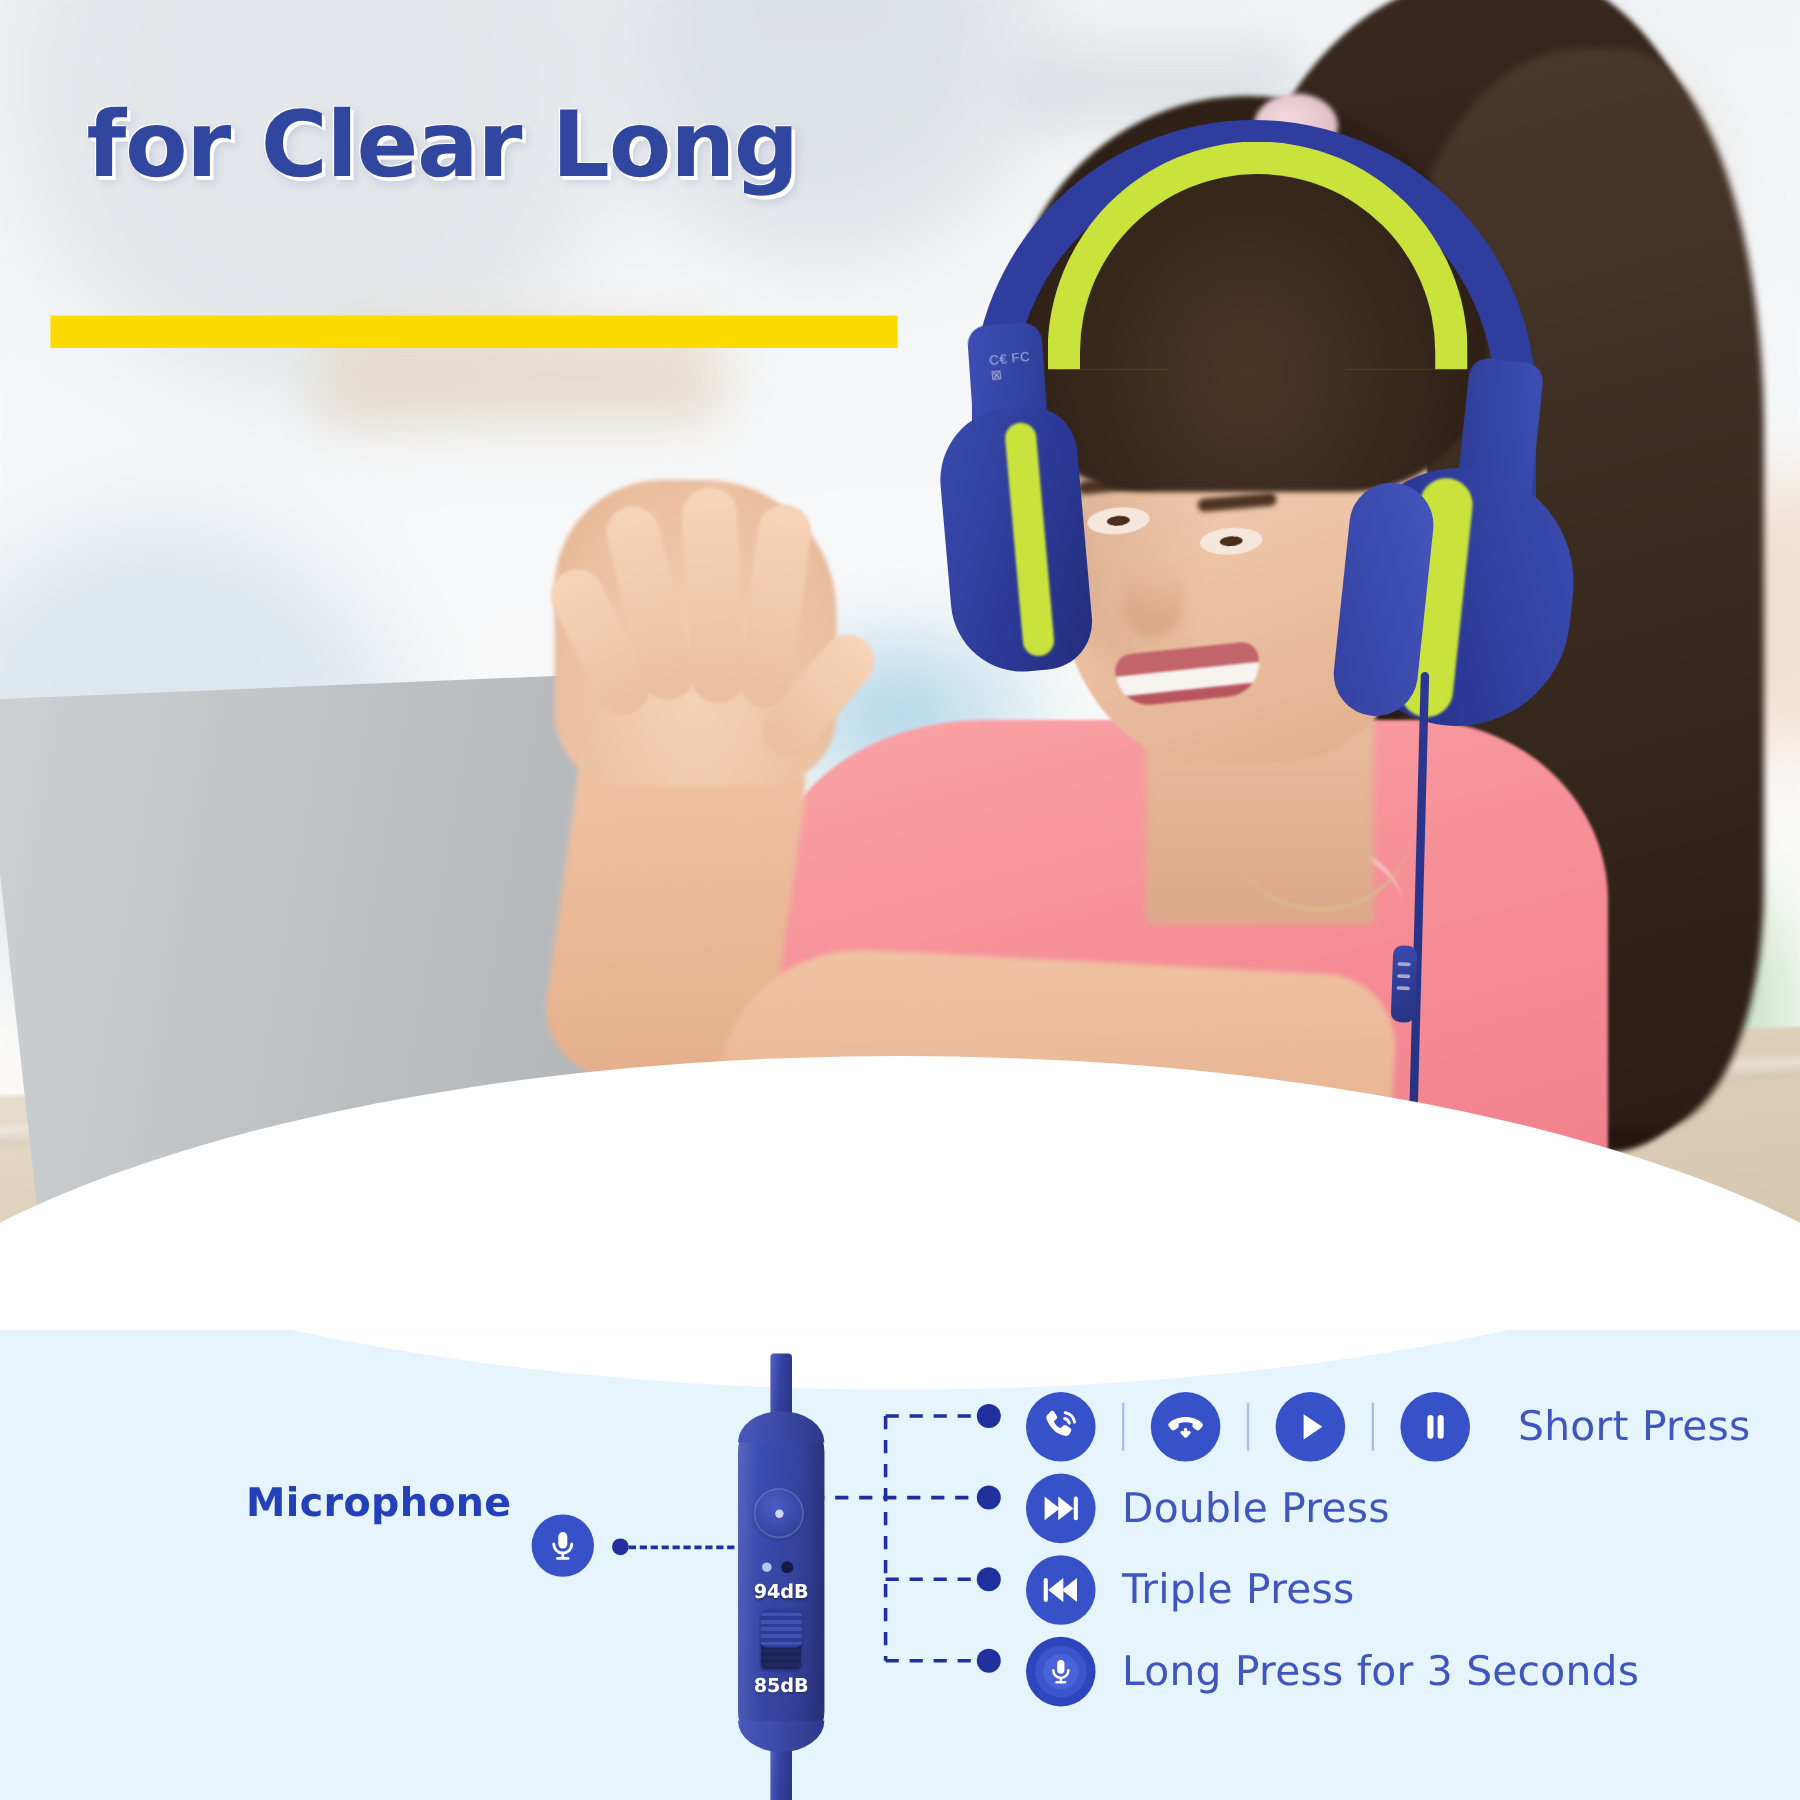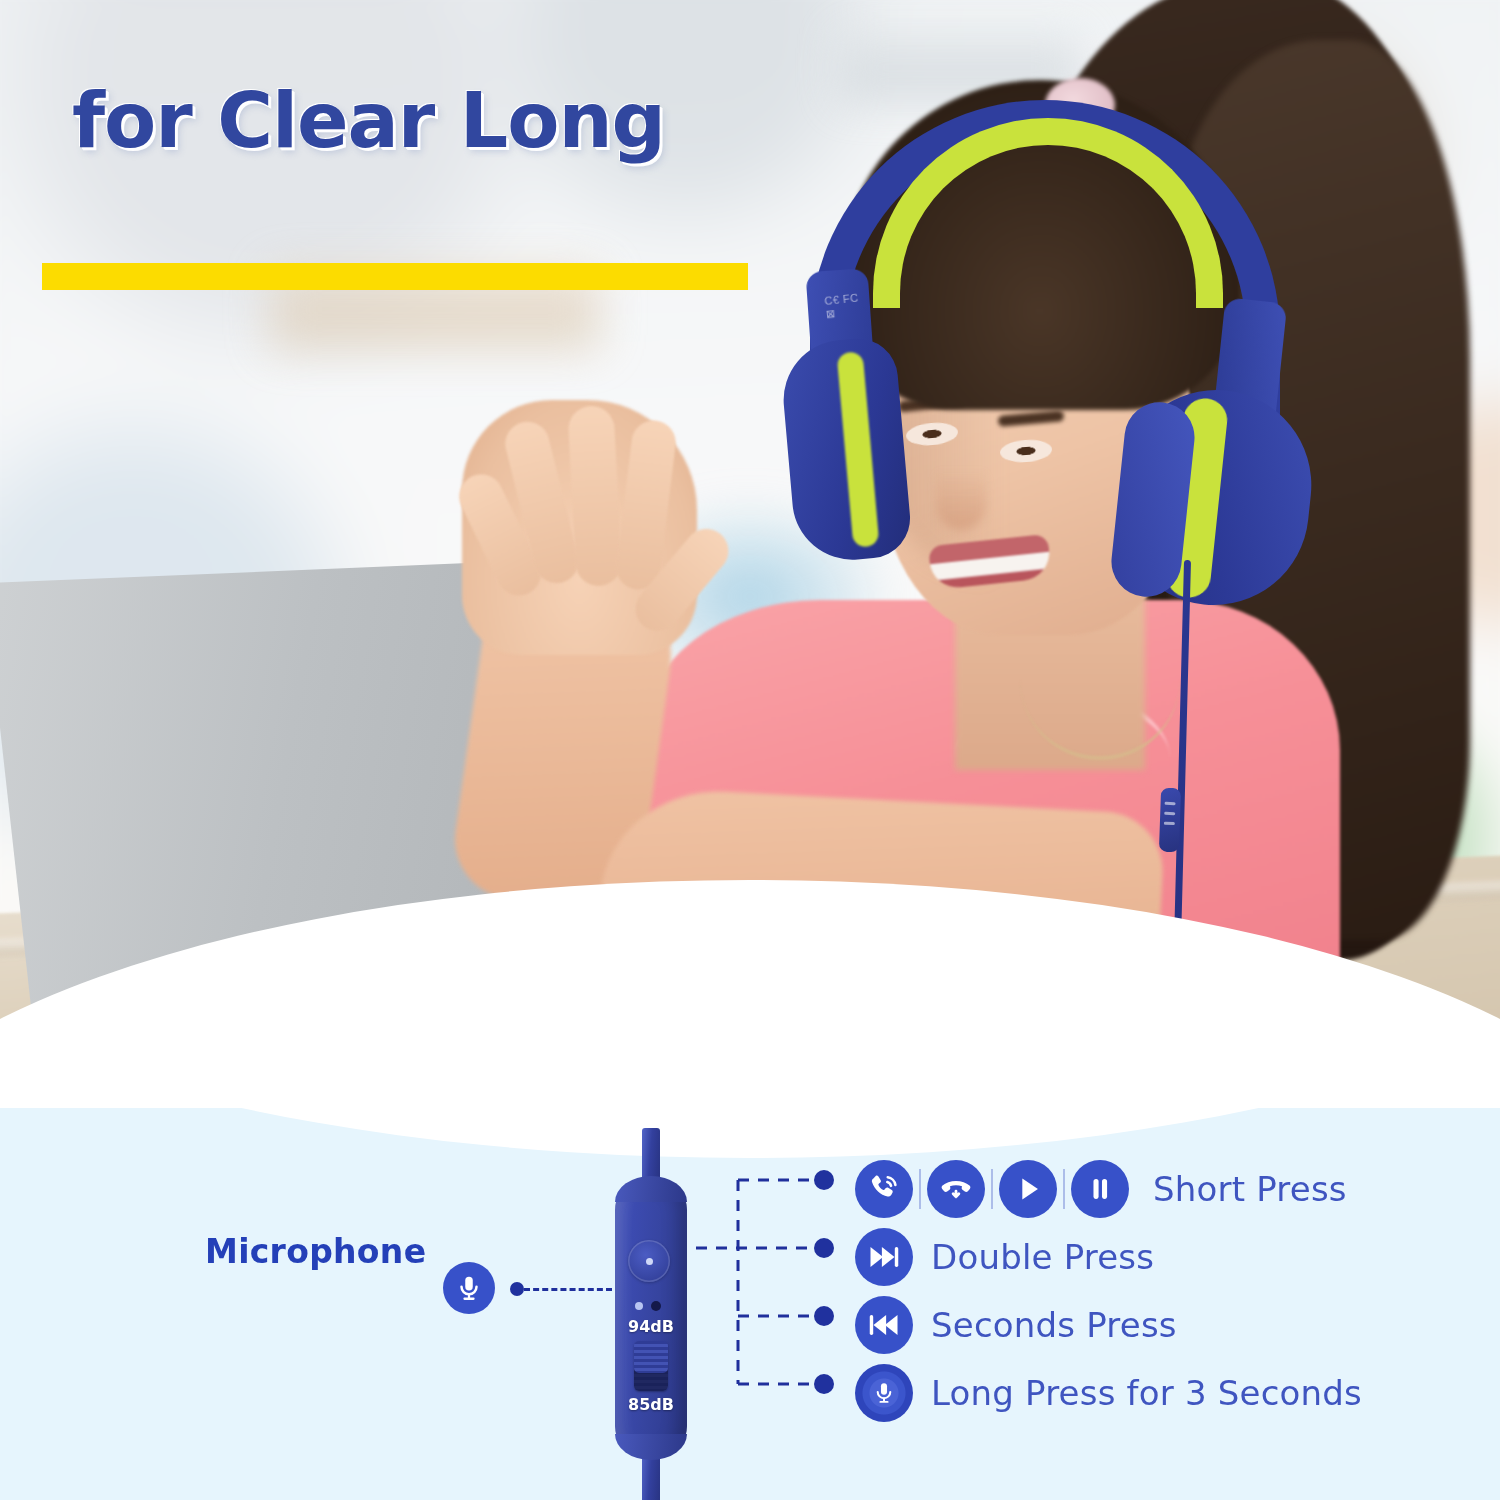--- a/index.html
+++ b/index.html
@@ -455,21 +455,21 @@
     position: absolute; left: 524px; top: 1288px;
     width: 88px; height: 0; z-index: 13;
     border-top: 3px dashed #1f2f9c;
   }
 
   
   .connectors { position: absolute; left: 0; top: 1108px; width: 1500px; height: 392px; z-index: 13; }
 
   .icon-row {
     position: absolute; left: 855px; z-index: 14;
-    display: flex; align-items: center; gap: 6px; text-align: right;
+    display: flex; align-items: center; gap: 22px; text-align: right;
   }
   .row1 { top: 1160px; }
   .row2 { top: 1228px; }
   .row3 { top: 1296px; }
   .row4 { top: 1364px; }
 
   .cicon {
     width: 58px; height: 58px; border-radius: 50%;
     background: #3751c9;
     display: flex; align-items: center; justify-content: center;
@@ -477,21 +477,21 @@
   }
   .cicon.voice {
     background: radial-gradient(circle at 50% 50%, #4a63d6 0 14px, #3b55cc 15px 21px, #2e45bb 22px 29px);
   }
   .divider-v {
     width: 2px; height: 40px; background: rgba(62,85,195,.35); flex: 0 0 auto;
   }
   .row-label {
     font-family: "DejaVu Sans", sans-serif;
     font-size: 34px; color: #3f55c0; letter-spacing: .2px;
-    white-space: nowrap; margin-left: 12px;
+    white-space: nowrap; 
   }
   .row1 .row-label { margin-left: 18px; }
 
   svg { display: block; }
 </style>
 </head>
 <body>
 
 <div id="page">
 
@@ -654,21 +654,21 @@
   </div>
 
   <div class="icon-row row3">
     <div class="cicon">
       <svg width="36" height="36" viewBox="0 0 24 24">
         <path d="M21 5.4 12.6 12 21 18.6z" fill="#ffffff"></path>
         <path d="M13.4 5.4 5 12l8.4 6.6z" fill="#ffffff"></path>
         <rect x="2.5" y="5.4" width="2.3" height="13.2" rx="1.1" fill="#ffffff"></rect>
       </svg>
     </div>
-    <div class="row-label">Seconds Press</div>
+    <div class="row-label">Triple Press</div>
   </div>
 
   <div class="icon-row row4">
     <div class="cicon voice">
       <svg width="26" height="26" viewBox="0 0 24 24" fill="#ffffff">
         <rect x="9.2" y="3" width="5.6" height="10.6" rx="2.8"></rect>
         <path d="M6.2 11a5.8 5.8 0 0 0 11.6 0" fill="none" stroke="#ffffff" stroke-width="1.9" stroke-linecap="round"></path>
         <rect x="11.1" y="16.2" width="1.8" height="3.4"></rect>
         <rect x="7.8" y="19.3" width="8.4" height="1.8" rx=".9"></rect>
       </svg>

